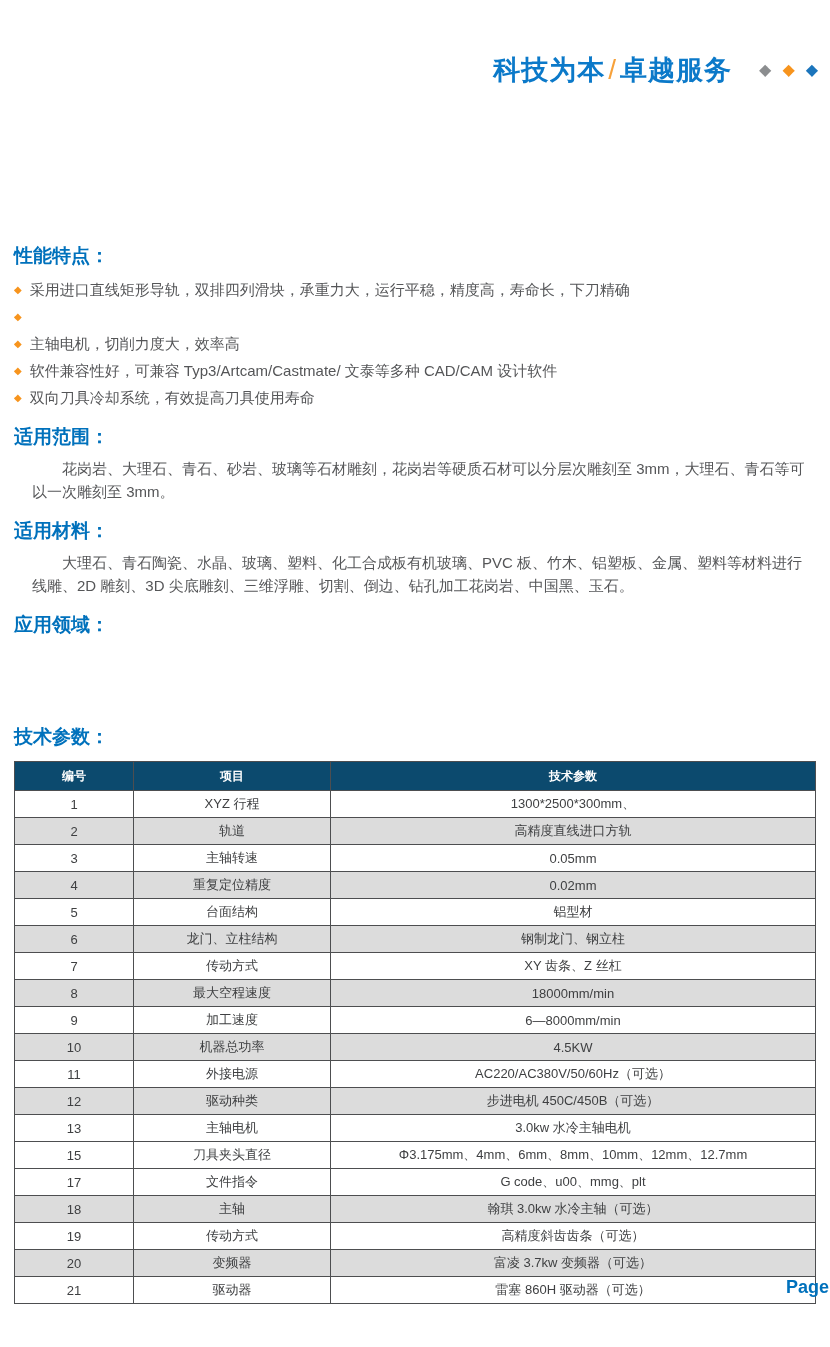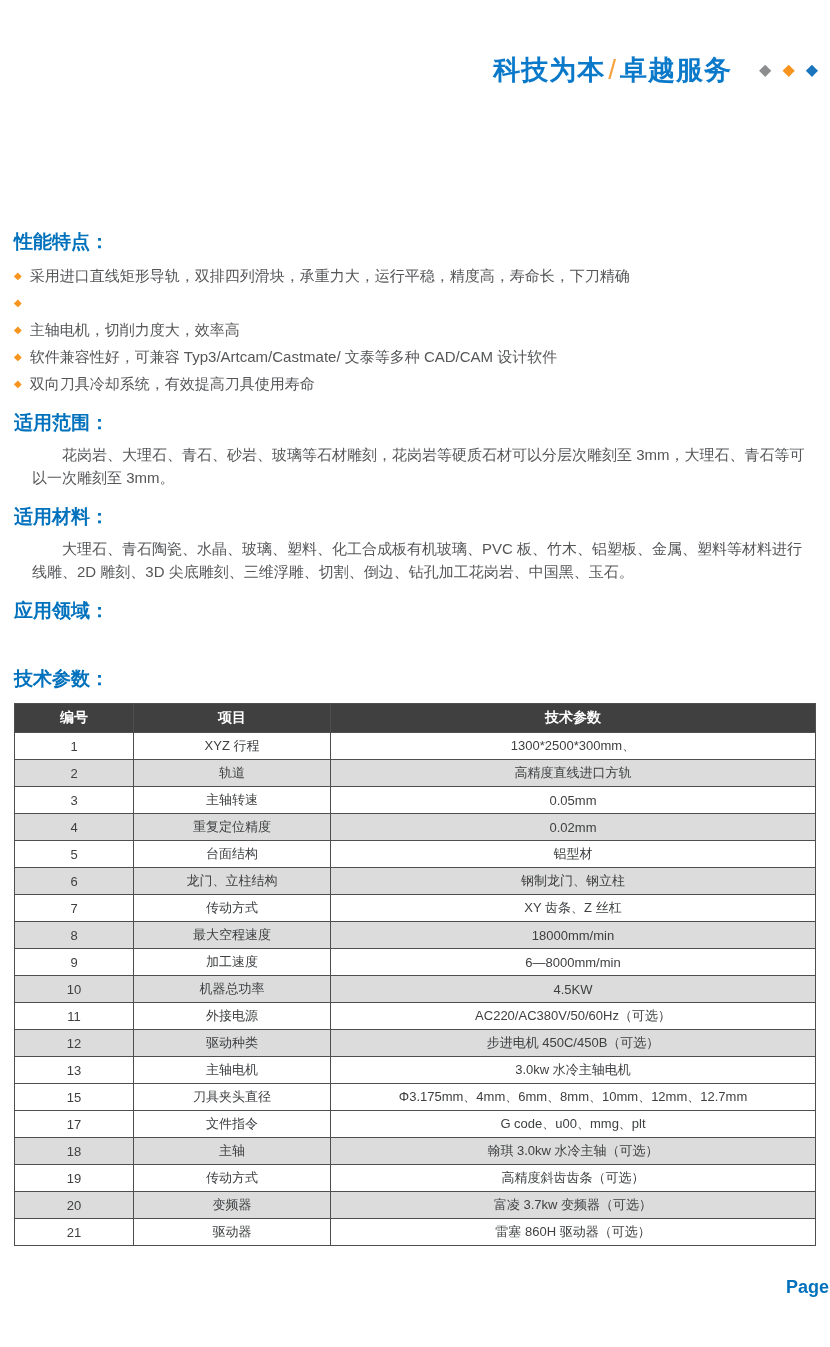--- a/index.html
+++ b/index.html
@@ -37,21 +37,21 @@
   }
   .header-diamonds .dmd {
     font-size: 16px;
     line-height: 16px;
     margin-left: 11px;
   }
 
   
   .content {
     position: absolute;
-    top: 230px; left: 14px; right: 14px;
+    top: 244px; left: 14px; right: 14px;
   }
   .section-title {
     font-size: 19px;
     font-weight: bold;
     color: #0071bc;
     margin: 0 0 8px 0;
     line-height: 24px;
   }
   .bullets { margin: 0 0 14px 0; }
   .bullet {
@@ -72,37 +72,37 @@
   .para {
     font-size: 15px;
     line-height: 23px;
     color: #555658;
     text-indent: 2em;
     margin: 0 0 16px 18px;
   }
   .section-gap { height: 36px; }
 
   
-  .table-title { margin-bottom: 12px; }
+  .table-title { margin-bottom: 12px; margin-top: 44px; }
   table.spec {
     width: 100%;
     border-collapse: collapse;
     table-layout: fixed;
   }
   table.spec th, table.spec td {
     border: 1px solid #4d4e50;
     text-align: center;
     vertical-align: middle;
     overflow: hidden;
     white-space: nowrap;
   }
   table.spec th {
-    background: #404040;
+    background: #0c4a6e;
     color: #ffffff;
-    font-size: 14px;
+    font-size: 12px;
     font-weight: bold;
     height: 26px;
   }
   table.spec td {
     font-size: 13px;
     color: #3f4042;
     height: 24px;
     background: #ffffff;
   }
   table.spec tr.alt td { background: #dcdcdc; }

